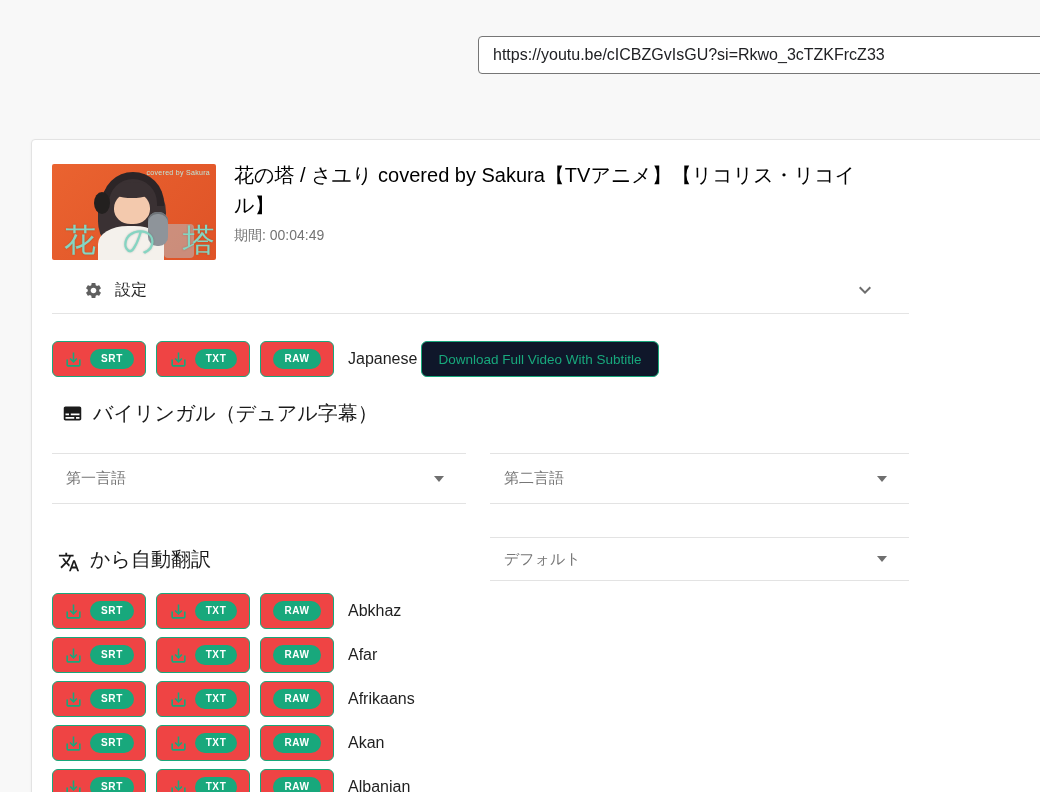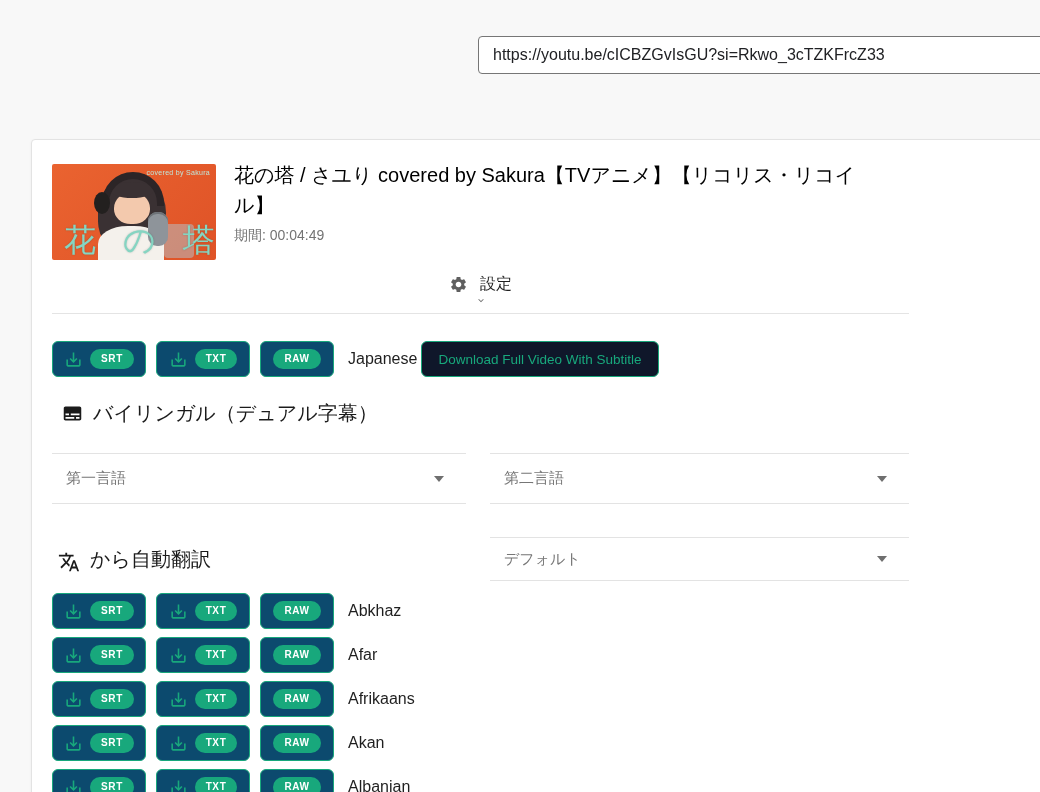--- a/index.html
+++ b/index.html
@@ -61,33 +61,33 @@
     text-shadow:0 0 2px rgba(0,60,50,.25);
   }
   .video-meta { margin-top:-4px; }
   .video-title { font-size:20px; line-height:30px; color:#000000; width:625px; }
   .video-duration { margin-top:7px; font-size:14px; color:#737373; }
 
   
   .settings-row {
     margin-top:14px; height:32px; width:857px;
     display:flex; align-items:center; justify-content:space-between;
-    padding-left:32px; padding-right:32px; cursor:pointer;flex-direction:column;
+    padding-left:32px; padding-right:32px; cursor:pointer;
   }
   .settings-left { display:flex; align-items:center; gap:12px; font-size:16px; color:#1f1f1f; }
   .gear-icon { width:19px; height:19px; fill:#5f5f5f; }
   .chevron-icon { width:24px; height:24px; fill:#6d6d6d; }
 
   .divider { width:857px; height:1px; background:#e4e4e4; margin-top:7px; }
 
   
   .downloads-row { margin-top:27px; display:flex; align-items:center; }
   .dl-btn {
     width:94px; height:36px; margin-right:10px;
-    background:#0c4a6e; border:1px solid var(--accent); border-radius:6px;
+    background:#ef4444; border:1px solid var(--accent); border-radius:6px;
     display:flex; align-items:center; justify-content:center; gap:7px; cursor:pointer;
   }
   .dl-btn.raw { width:74px; }
   .dl-icon { width:19px; height:19px; fill:var(--accent); }
   .pill {
     background:var(--accent); color:#fff; font-size:10px; font-weight:bold;
     letter-spacing:.6px; padding:5px 11px; border-radius:12px; line-height:1;
   }
   .lang-label { margin-left:4px; margin-right:4px; font-size:16px; color:#1f1f1f; }
   .full-btn {

